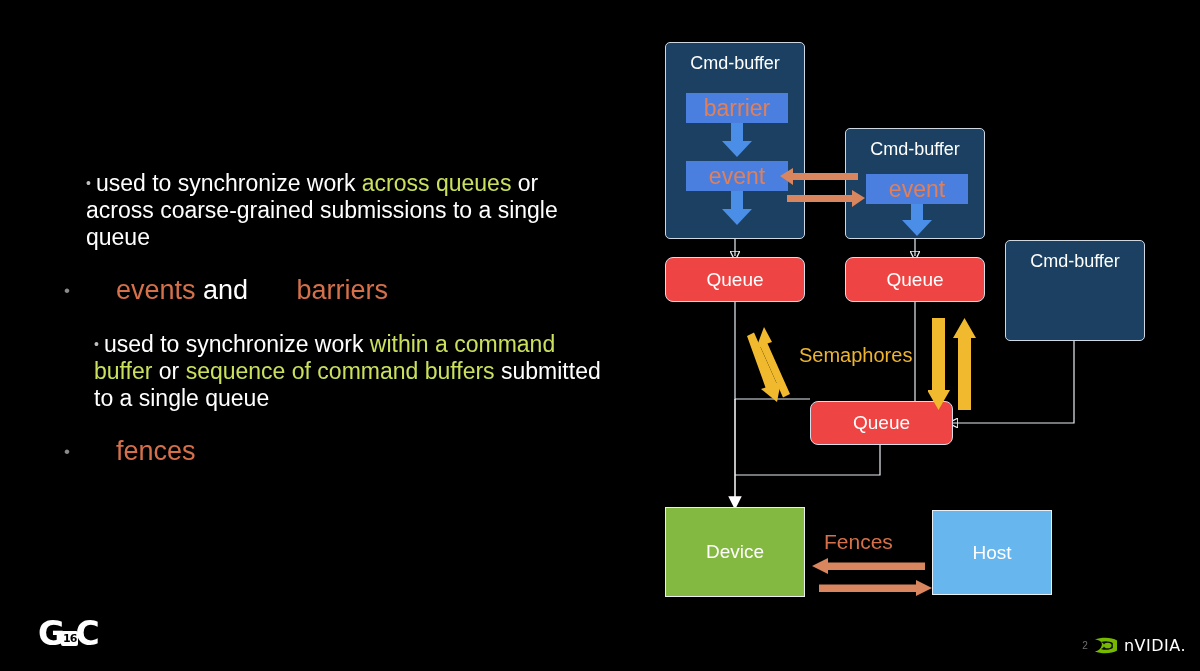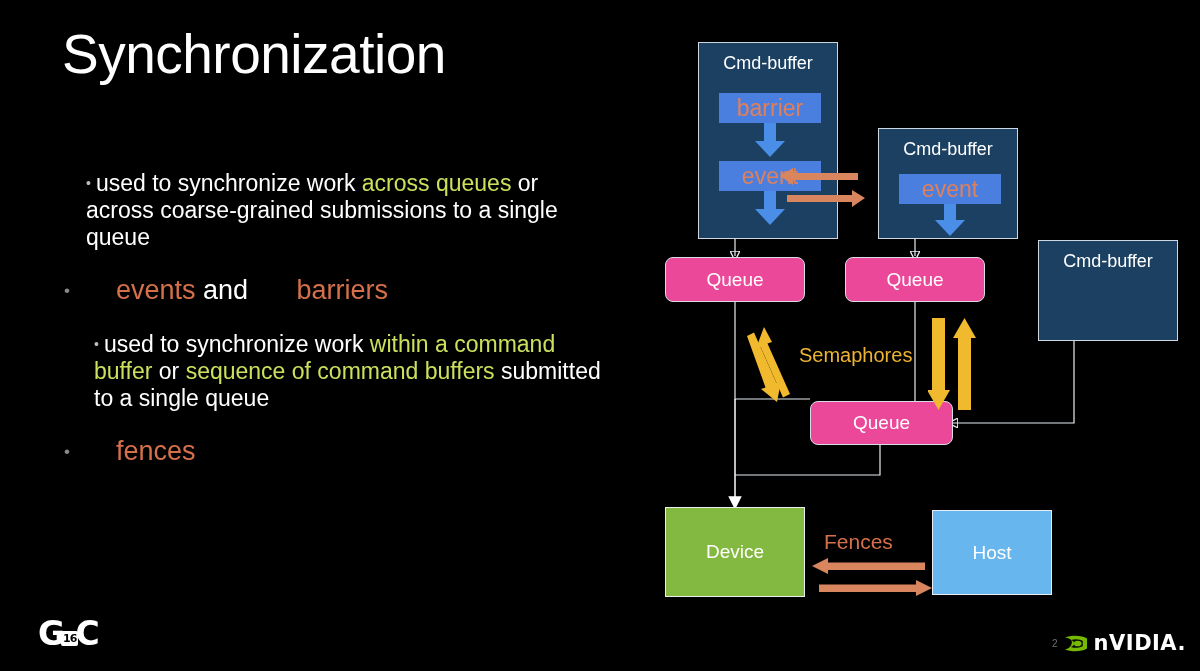--- a/index.html
+++ b/index.html
@@ -25,35 +25,34 @@
   .c-amber{color:#edb431;}
   .c-salmon{color:#d5704a;margin-left:41px;}
   .c-green{color:#cbe05c;}
   .c-white{color:#ffffff;}
 
   
   .diagram{position:absolute;left:640px;top:0;width:560px;height:620px;}
   .diagram > *{position:absolute;}
 
   .cmdbuf{
-    background:#1b4061;border:1.5px solid #cfd8e0;border-radius:0;
+    background:#1b4061;border:1.5px solid #cfd8e0;border-radius:5px;
     box-sizing:border-box;
-    margin-left:33px;
   }
   .cmdbuf .cap{
     position:absolute;left:0;right:0;top:10px;text-align:center;
     font-size:18px;color:#ffffff;
   }
   .inner{
     position:absolute;background:#4a7fe0;box-sizing:border-box;
     text-align:center;font-size:23px;color:#e0805a;line-height:1;
     display:flex;align-items:center;justify-content:center;
   }
   .qbox{
-    background:#ec4899;border:1.5px solid #d7dde6;border-radius:8px;
+    background:#ef4444;border:1.5px solid #d7dde6;border-radius:8px;
     box-sizing:border-box;display:flex;align-items:center;justify-content:center;
     font-size:19px;color:#ffffff;
   }
   .devbox{
     background:#84b941;border:1.5px solid #e8eef2;box-sizing:border-box;
     display:flex;align-items:center;justify-content:center;
     font-size:19px;color:#ffffff;
   }
   .hostbox{
     background:#68b6ee;border:1.5px solid #e8eef2;box-sizing:border-box;
@@ -71,29 +70,28 @@
     font-family:"DejaVu Sans", sans-serif;
   }
   .gdc .yr{
     display:inline-block;font-size:11px;font-weight:700;color:#000;
     background:#fff;border-radius:2px;padding:1px 2px;
     position:relative;top:-3px;margin:14px -3px;
   }
   .nv{position:absolute;right:14px;bottom:16px;display:flex;align-items:center;gap:5px;}
   .nv .sm{font-size:10px;color:#6f6f6f;}
   .nv .eye{width:26px;height:17px;}
-  .nv .wd{font-size:21px;font-weight:700;color:#fff;letter-spacing:0.5px;font-family:"DejaVu Sans",sans-serif;}
+  .nv .wd{font-size:16px;font-weight:400;color:#fff;letter-spacing:0.5px;font-family:"DejaVu Sans",sans-serif;}
 </style>
 </head>
 <body>
 
 <div class="slide">
 
   <div class="left">
-    <div class="title">Synchronization</div>
 
 
     <div class="l2" style="left:86px;top:170px;width:500px;">
       <span class="bul">•</span><span class="rich"><span class="c-white">used to synchronize work </span><span class="c-green">across queues</span><span class="c-white"> or across coarse-grained submissions to a single queue</span></span>
     </div>
 
     <div class="l1" style="left:64px;top:275px;">
       <span class="bul">•</span><span class="rich"><span class="c-salmon">events</span><span class="c-white"> and </span><span class="c-salmon">barriers</span></span>
     </div>
 

